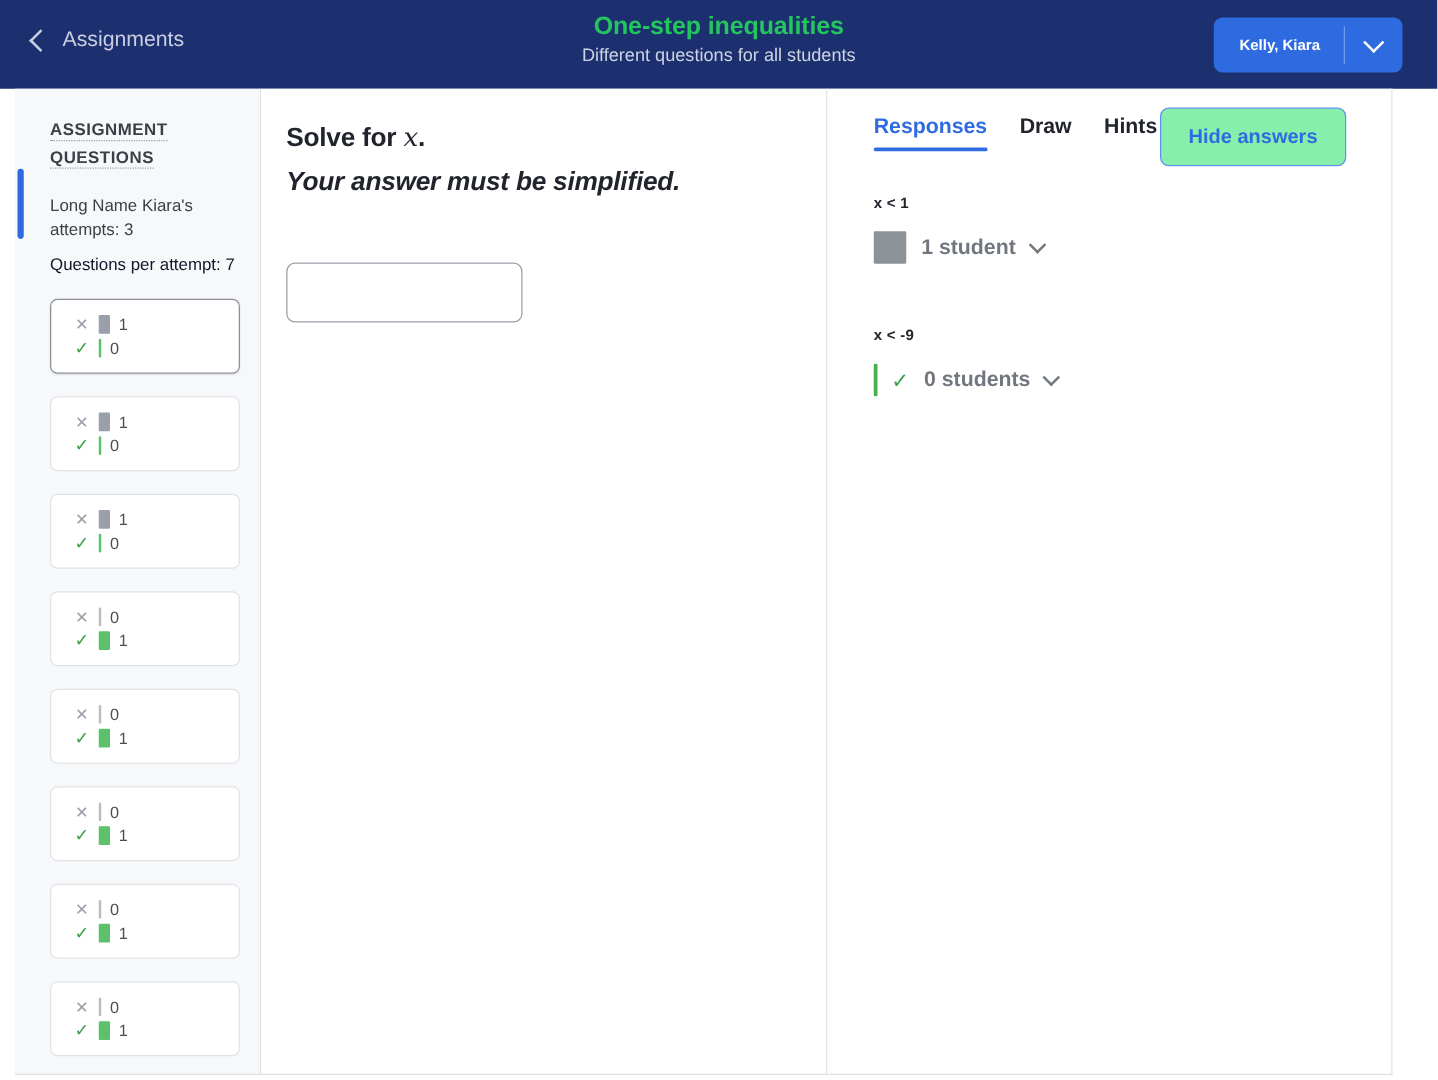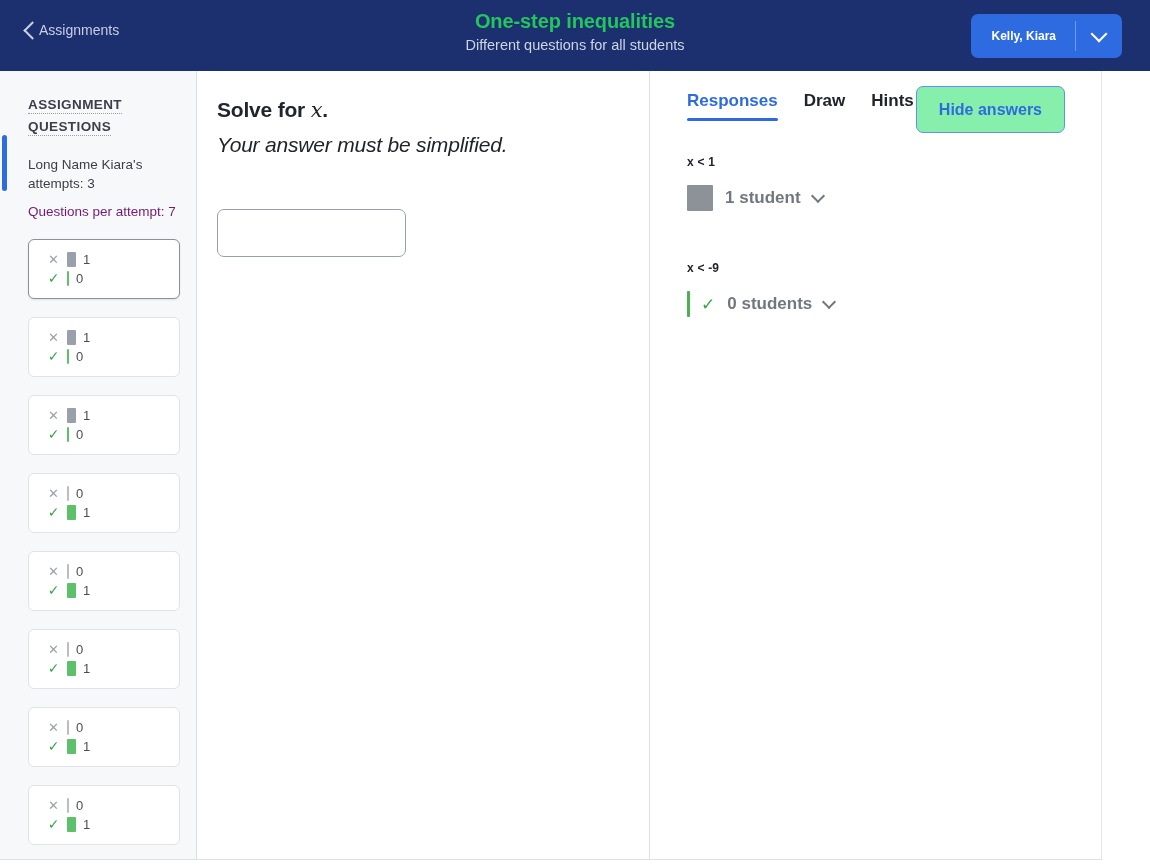--- a/index.html
+++ b/index.html
@@ -32,22 +32,23 @@
     display: flex;
     align-items: center;
     box-sizing: border-box;
   }
   .back-link {
     position: absolute;
     left: 26px;
     top: 22px;
     display: flex;
     align-items: center;
+    gap: 11px;
     color: #c8cfe2;
-    font-size: 14px;
+    font-size: 17px;
     cursor: pointer;
     user-select: none;
   }
   .back-chevron {
     display: inline-block;
     width: 11px;
     height: 11px;
     border-left: 2.3px solid #c8cfe2;
     border-bottom: 2.3px solid #c8cfe2;
     transform: rotate(45deg);
@@ -112,21 +113,21 @@
     height: 10px;
     border-right: 2.2px solid #ffffff;
     border-bottom: 2.2px solid #ffffff;
     transform: rotate(45deg);
     margin-top: -4px;
   }
 
   
   .body-wrap {
     position: absolute;
-    left: 0;
+    left: 12px;
     top: 71px;
     width: 1102px;
     height: 789px;
     box-sizing: border-box;
     display: flex;
   }
 
   
   .sidebar {
     position: relative;
@@ -156,21 +157,21 @@
     line-height: 22px;
   }
   .meta-text {
     font-size: 13.5px;
     color: #3b3f47;
     line-height: 19px;
     margin-top: 18px;
   }
   .meta-text2 {
     font-size: 13.5px;
-    color: #701a75;
+    color: #0f172a;
     line-height: 19px;
     margin-top: 9px;
   }
   .q-list {
     margin-top: 18px;
   }
   .q-card {
     position: relative;
     width: 152px;
     height: 60px;
@@ -249,20 +250,21 @@
     font-style: italic;
     font-weight: normal;
   }
   .prompt-italic {
     font-size: 21px;
     font-style: italic;
     color: #21242c;
     line-height: 32px;
     letter-spacing: -0.2px;
     margin-top: 4px;
+    font-weight: bold;
   }
   .equation {
     margin-top: 44px;
     font-family: "DejaVu Serif", "Liberation Serif", serif;
     font-size: 30px;
     color: #21242c;
     letter-spacing: 1px;
   }
   .equation .it {
     font-style: italic;

